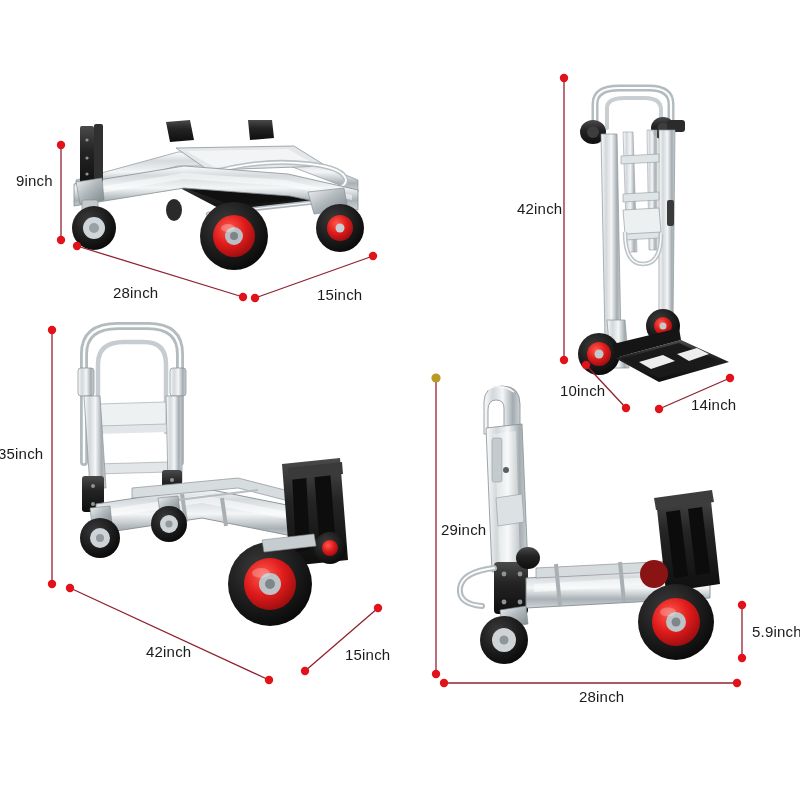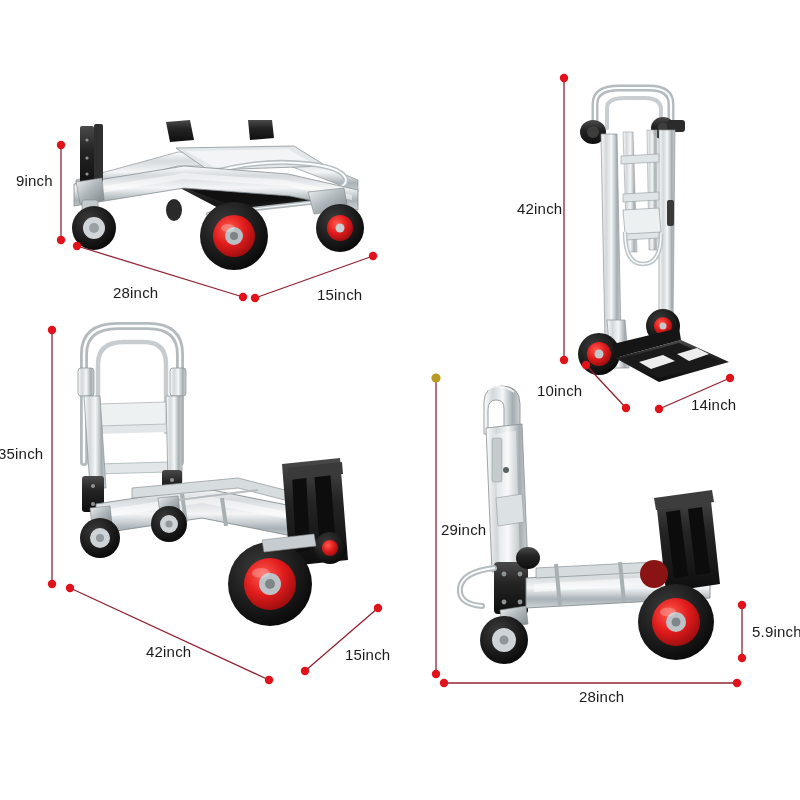--- a/index.html
+++ b/index.html
@@ -358,21 +358,21 @@
       <circle class="dot" cx="444" cy="683" r="4.2"></circle>
       <circle class="dot" cx="737" cy="683" r="4.2"></circle>
     </g>
   </svg>
 
   <div class="dimlabel" style="left:16px;top:172px">9inch</div>
   <div class="dimlabel" style="left:113px;top:284px">28inch</div>
   <div class="dimlabel" style="left:317px;top:286px">15inch</div>
 
   <div class="dimlabel" style="left:517px;top:200px">42inch</div>
-  <div class="dimlabel" style="left:537px;top:382px">10inch</div>
+  <div class="dimlabel" style="left:560px;top:382px">10inch</div>
   <div class="dimlabel" style="left:691px;top:396px">14inch</div>
 
   <div class="dimlabel" style="left:-2px;top:445px">35inch</div>
   <div class="dimlabel" style="left:146px;top:643px">42inch</div>
   <div class="dimlabel" style="left:345px;top:646px">15inch</div>
 
   <div class="dimlabel" style="left:441px;top:521px">29inch</div>
   <div class="dimlabel" style="left:752px;top:623px">5.9inch</div>
   <div class="dimlabel" style="left:579px;top:688px">28inch</div>
 

